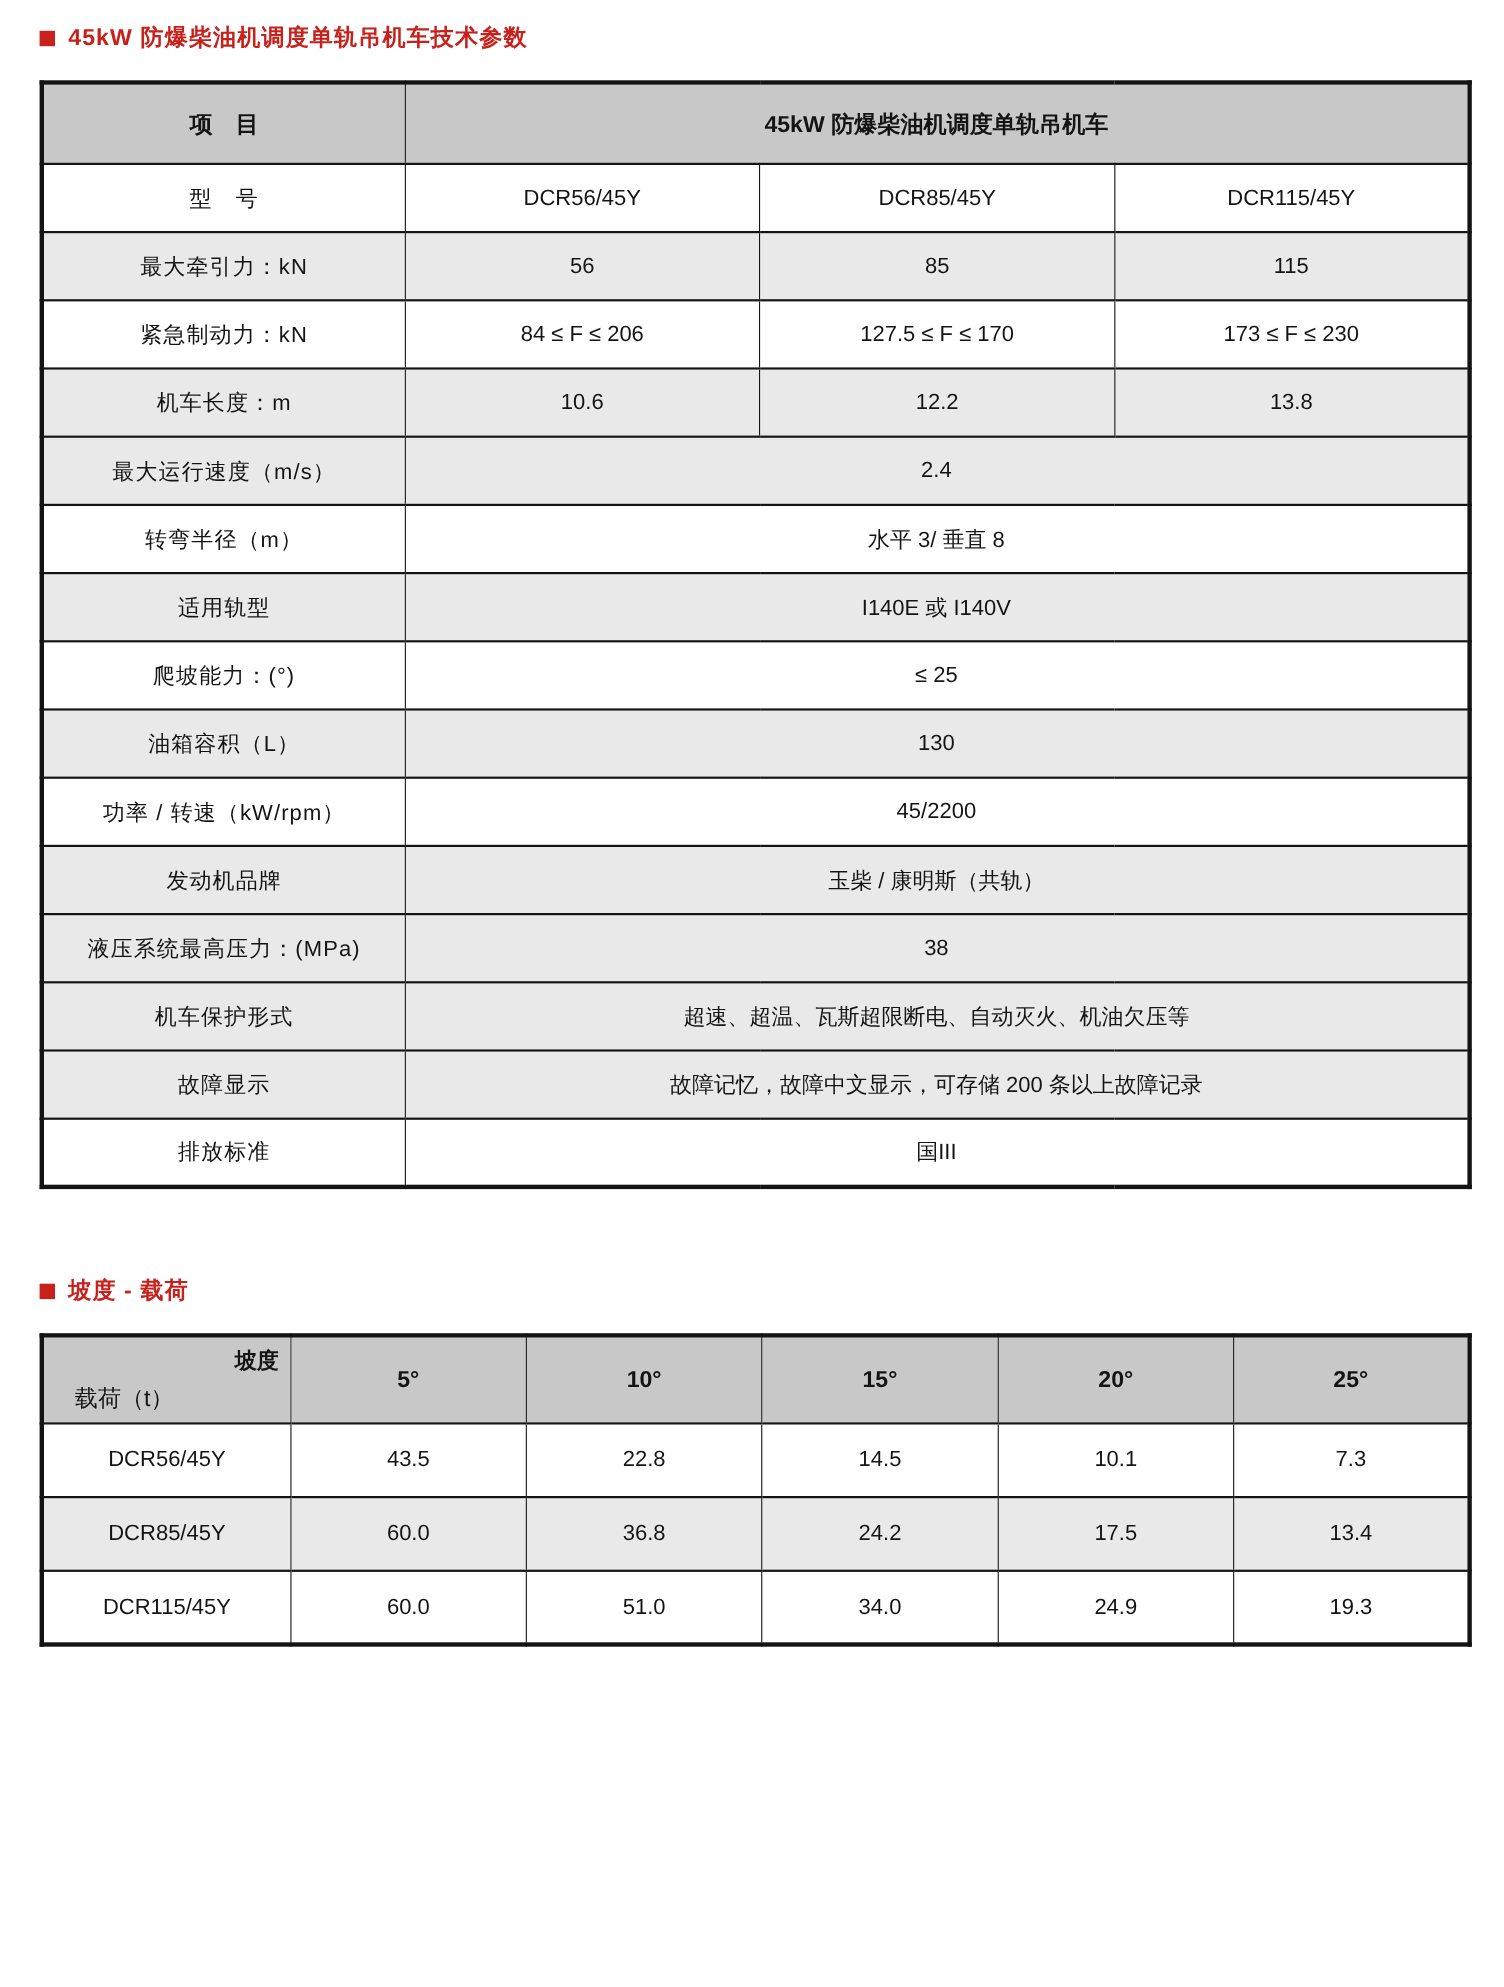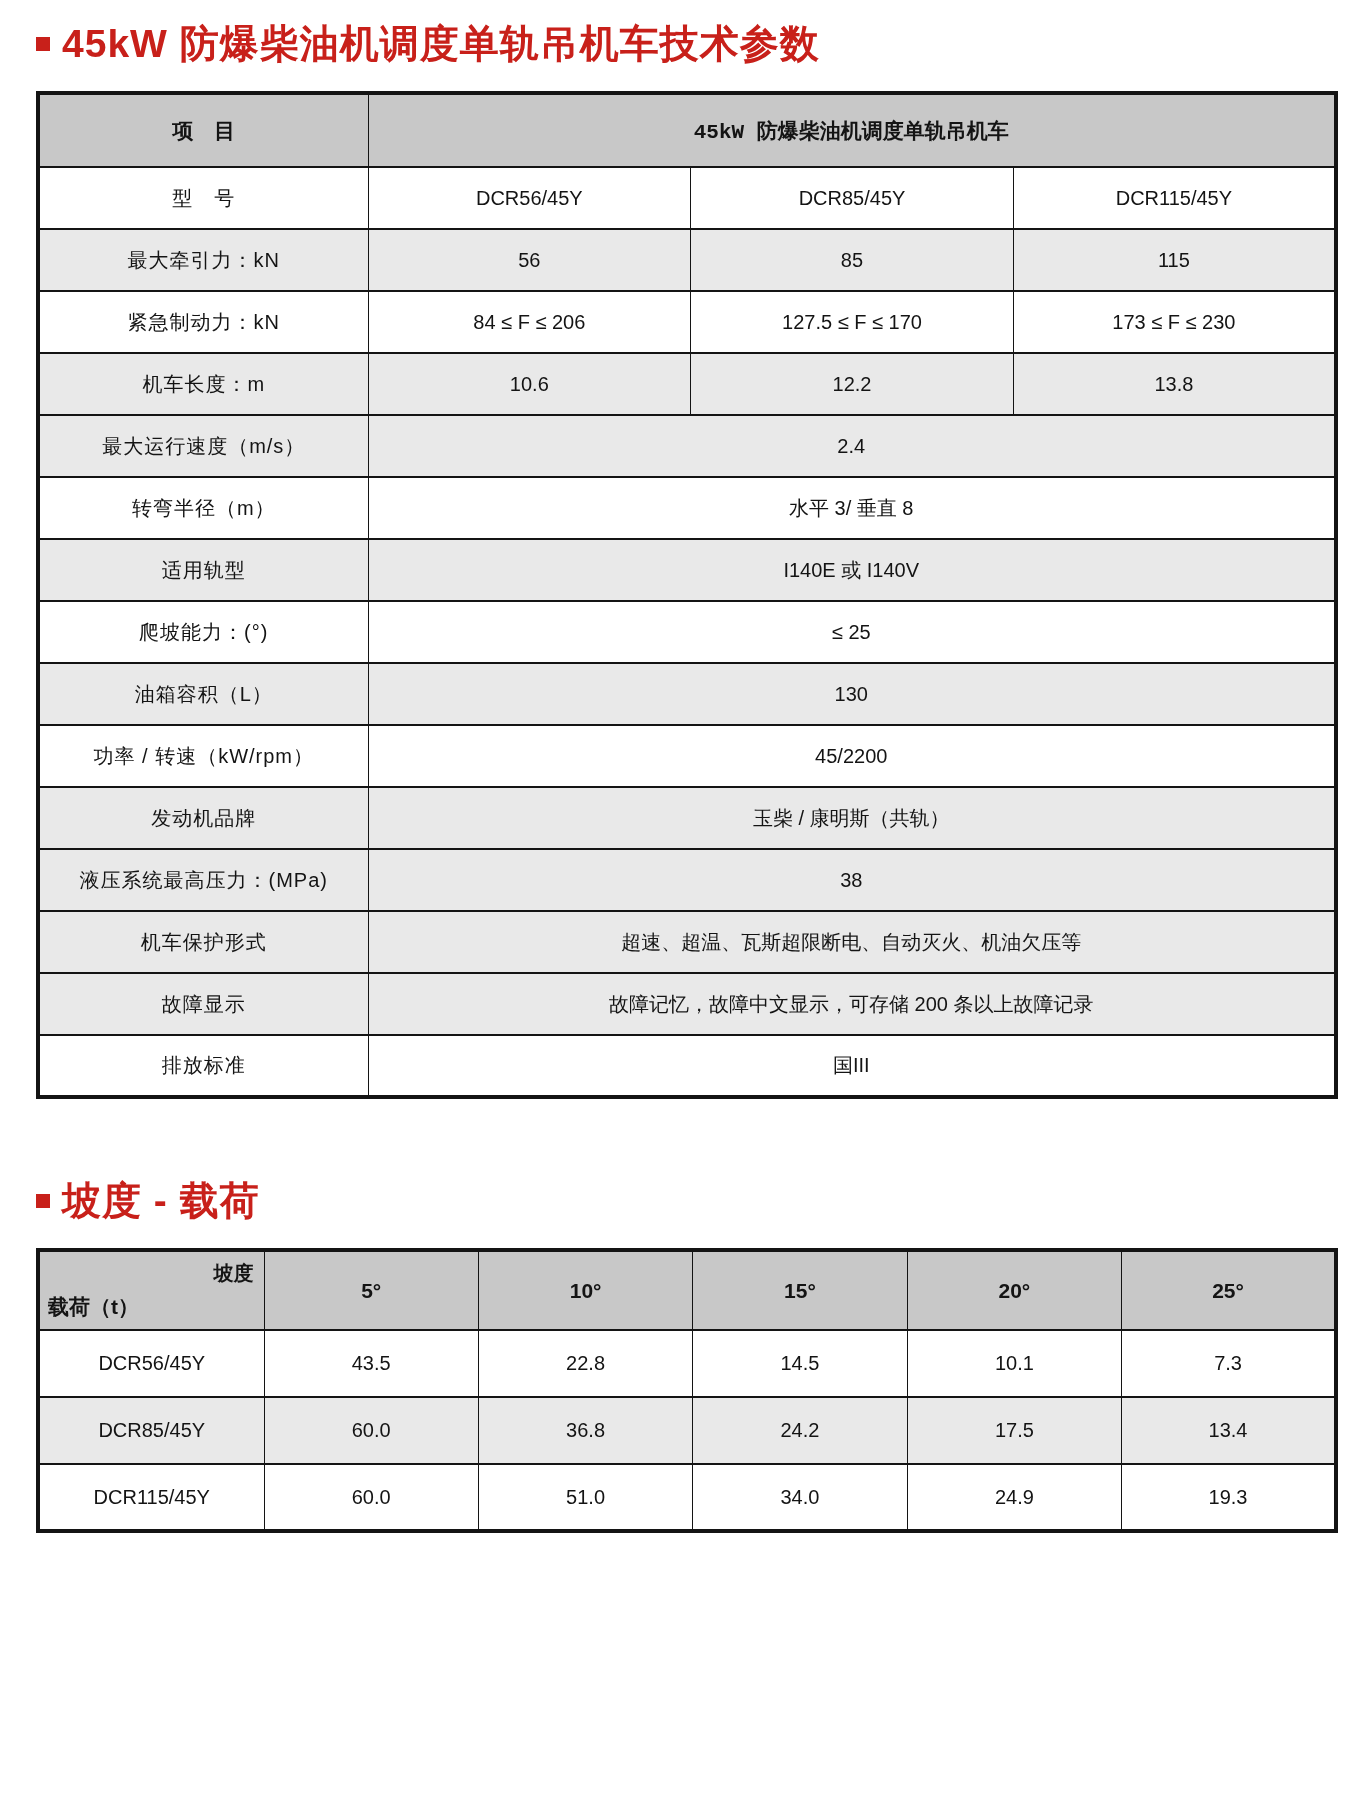--- a/index.html
+++ b/index.html
@@ -12,60 +12,60 @@
   html,body{margin:0;padding:0;}
   body{
     width:1367px;
     background:#ffffff;
     color:var(--ink);
     font-family:"Liberation Sans","DejaVu Sans",sans-serif;
   }
   .page{padding:24px 28px 10px 36px;}
   .section-title{display:flex;align-items:center;gap:12px;margin:0 0 28px 0;}
   .section-title .bullet{width:14px;height:14px;background:var(--red);flex:0 0 auto;}
-  .section-title h1{margin:0;font-size:39px;line-height:1;font-weight:bold;color:var(--red);letter-spacing:1px;}
+  .section-title h1{margin:0;font-size:21px;line-height:1;font-weight:bold;color:var(--red);letter-spacing:1px;}
   .gap-between{height:82px;}
 
   table{border-collapse:collapse;table-layout:fixed;width:1302px;background:#fff;}
   table.spec-table,table.load-table{border:4px solid var(--ink);}
   td,th{
     border-left:1px solid var(--ink);
     border-right:1px solid var(--ink);
     border-top:2px solid var(--ink);
     border-bottom:2px solid var(--ink);
     text-align:center;
     vertical-align:middle;
     font-size:20px;
     font-weight:normal;
     padding:4px 8px;
     overflow:hidden;
   }
   .spec-table col.c-label{width:330px;}
   .spec-table tr{height:62px;}
   .spec-table tr.hdr{height:74px;}
-  .spec-table tr.hdr th{background:var(--hdr-gray);font-weight:bold;font-size:21px;font-family:Liberation Mono, monospace;}
+  .spec-table tr.hdr th{background:var(--hdr-gray);font-weight:bold;font-size:21px;}
   tr.shaded td{background:var(--row-gray);text-align:center;}
   .spec-table .label-cell{letter-spacing:1px;}
 
   .load-table col.c-load-label{width:226px;}
   .load-table tr{height:67px;}
   .load-table tr.hdr{height:80px;}
   .load-table tr.hdr th{background:var(--hdr-gray);font-weight:bold;font-size:21px;}
   .diag{
     position:relative;
     padding:0;
     background-image:linear-gradient(to bottom right,
       transparent calc(50% - 1.3px),
       var(--ink) calc(50% - 1.3px),
       var(--ink) calc(50% + 1.3px),
       transparent calc(50% + 1.3px));
     background-color:var(--hdr-gray);
   }
   .diag .diag-top{position:absolute;top:8px;right:10px;font-weight:bold;font-size:20px;}
-  .diag .diag-bottom{position:absolute;bottom:8px;left:8px;font-weight:bold;font-size:21px;}
+  .diag .diag-bottom{position:absolute;bottom:8px;left:28px;font-weight:normal;font-size:21px;}
 </style>
 </head>
 <body>
 
 <div class="page">
 
   <div class="section-title">
     <span class="bullet"></span>
     <h1>45kW 防爆柴油机调度单轨吊机车技术参数</h1>
   </div>

